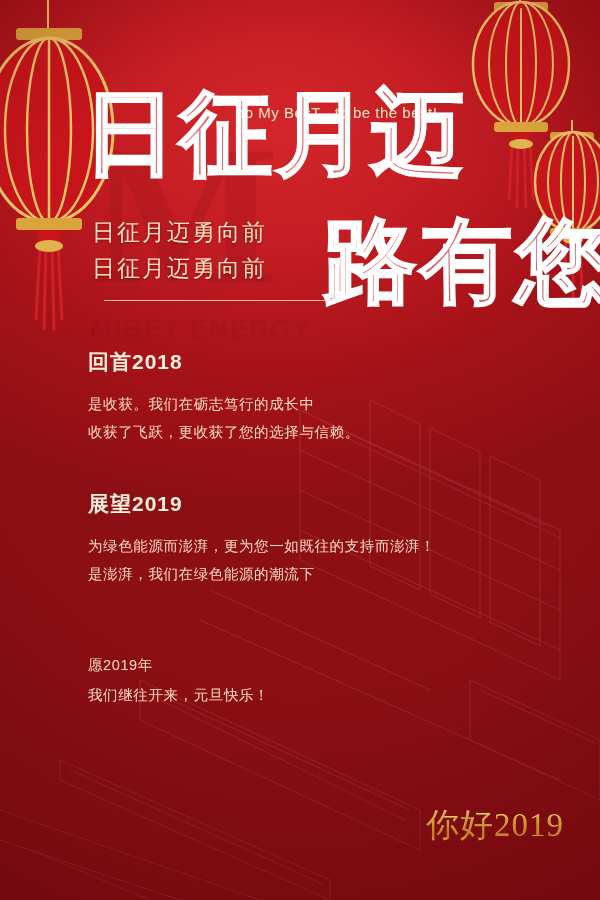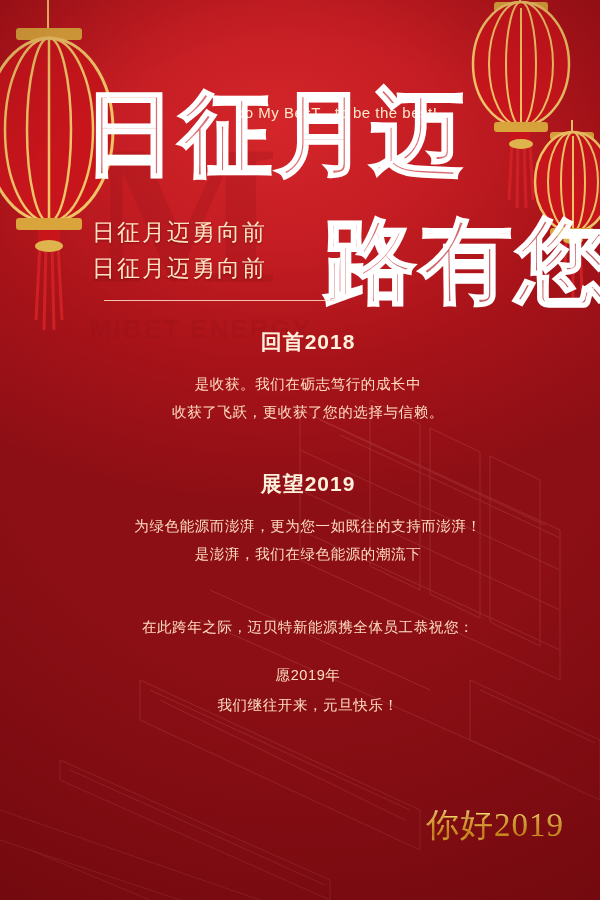--- a/index.html
+++ b/index.html
@@ -123,24 +123,23 @@
     top: 300px;
     width: 230px;
     height: 1px;
     background: rgba(255, 225, 200, 0.85);
   }
 
   
   .body-copy {
     position: absolute;
     left: 88px;
-    top: 328px;
+    top: 348px;
     width: 440px;
     color: #ffe3c8;
-    text-align: center;
   }
   .sec-title {
     font-size: 21px;
     font-weight: bold;
     letter-spacing: 1px;
     color: #fff0dc;
     margin-bottom: 14px;
   }
   .sec-line {
     font-size: 14.5px;
@@ -294,21 +293,20 @@
       <div class="sec-line">收获了飞跃，更收获了您的选择与信赖。</div>
     </div>
 
     <div class="sec-block">
       <div class="sec-title">展望2019</div>
       <div class="sec-line">为绿色能源而澎湃，更为您一如既往的支持而澎湃！</div>
       <div class="sec-line">是澎湃，我们在绿色能源的潮流下</div>
     </div>
 
     <div>
-      <div class="closing-line">在此跨年之际，迈贝特新能源携全体员工恭祝您：</div>
       <div class="closing-gap"></div>
       <div class="closing-line">愿2019年</div>
       <div class="closing-line">我们继往开来，元旦快乐！</div>
     </div>
 
   </div>
 
   <div class="greeting">你好2019</div>
 
 </div>

